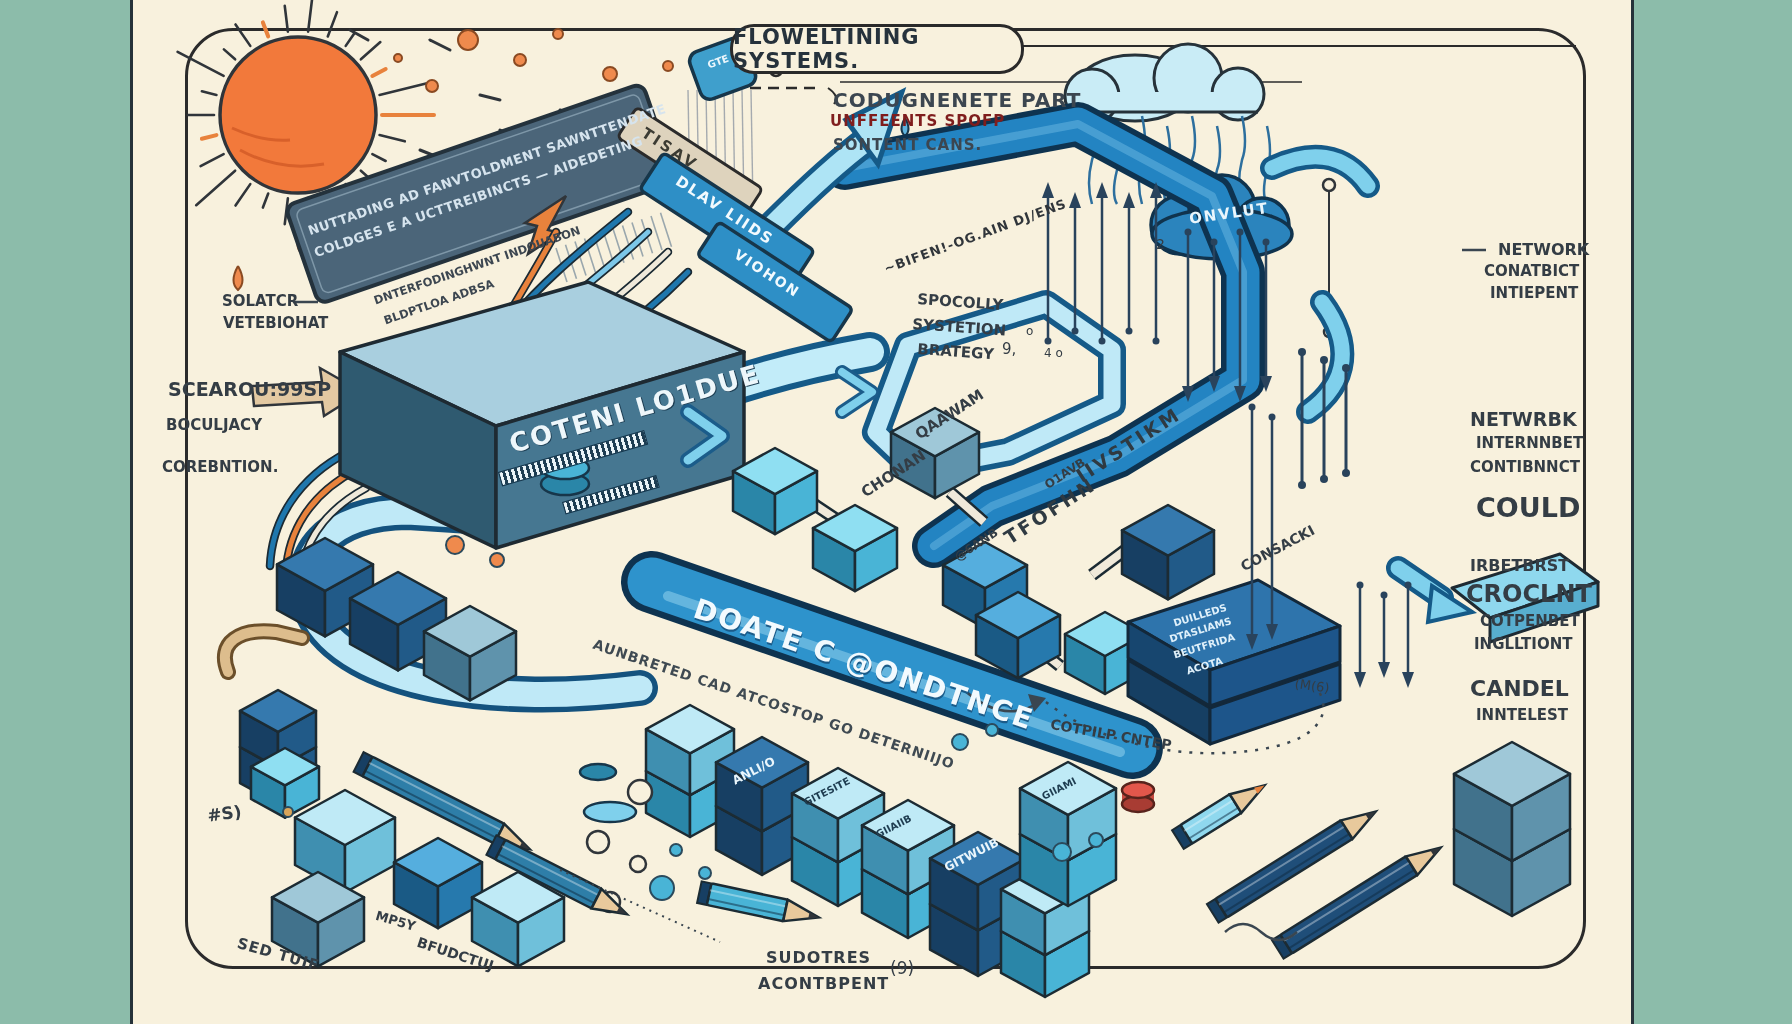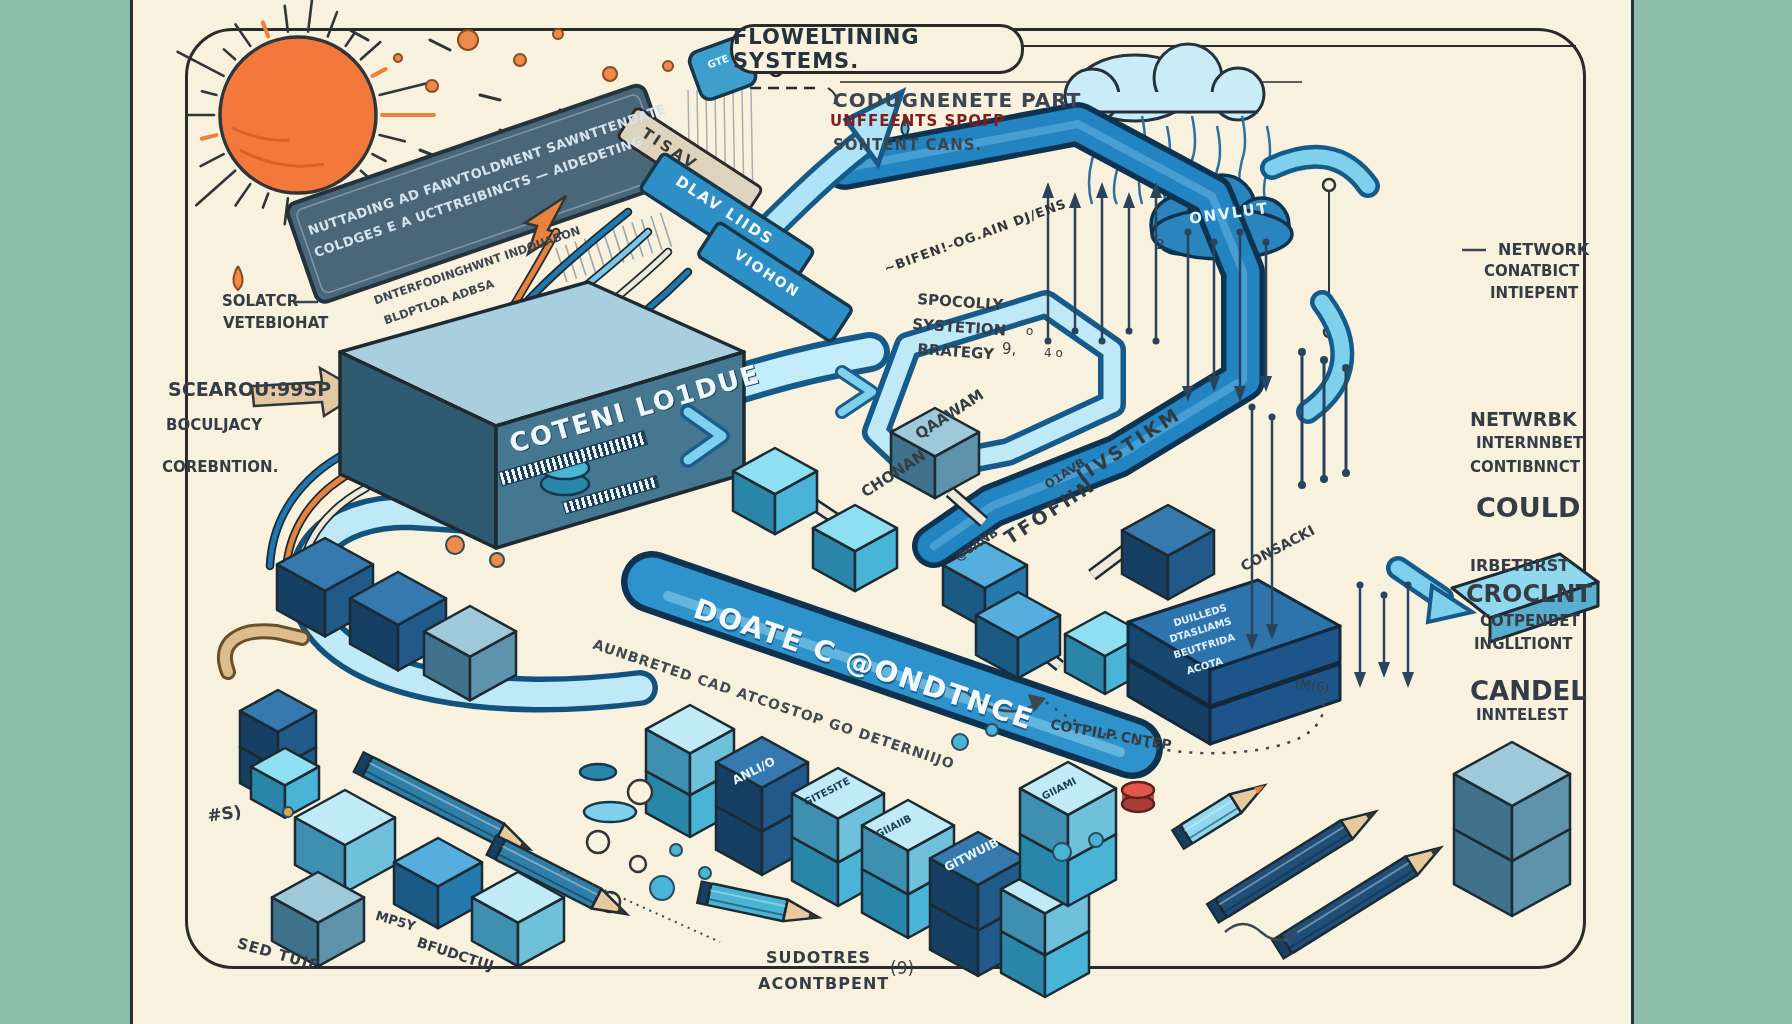--- a/index.html
+++ b/index.html
@@ -549,21 +549,21 @@
   <div class="lbl" style="left:1484px;top:262px;font-size:15px;font-weight:bold;">CONATBICT</div>
   <div class="lbl" style="left:1490px;top:284px;font-size:15px;font-weight:bold;">INTIEPENT</div>
   <div class="lbl" style="left:1470px;top:408px;font-size:19px;font-weight:bold;">NETWRBK</div>
   <div class="lbl" style="left:1476px;top:434px;font-size:15px;font-weight:bold;">INTERNNBET</div>
   <div class="lbl" style="left:1470px;top:458px;font-size:15px;font-weight:bold;">CONTIBNNCT</div>
   <div class="lbl" style="left:1476px;top:492px;font-size:27px;font-weight:bold;">COULD</div>
   <div class="lbl" style="left:1470px;top:528px;font-size:16px;font-weight:bold;margin-top:28px;">IRBETBRST</div>
   <div class="lbl" style="left:1466px;top:580px;font-size:24px;font-weight:bold;">CROCLNT</div>
   <div class="lbl" style="left:1480px;top:612px;font-size:15px;font-weight:bold;">COTPENBET</div>
   <div class="lbl" style="left:1474px;top:635px;font-size:15px;font-weight:bold;">INGLLTIONT</div>
-  <div class="lbl" style="left:1470px;top:676px;font-size:26px;font-weight:bold;text-align:center;">CANDEL</div>
+  <div class="lbl" style="left:1470px;top:676px;font-size:22px;font-weight:bold;text-align:center;">CANDEL</div>
   <div class="lbl" style="left:1476px;top:706px;font-size:15px;font-weight:bold;">INNTELEST</div>
 
   <div class="lbl" style="left:912px;top:428px;transform:rotate(-33deg);font-size:15px;font-weight:bold;">QAAWAM</div>
   <div class="lbl" style="left:858px;top:486px;transform:rotate(-33deg);font-size:15px;font-weight:bold;">CHONAN</div>
   <div class="lbl" style="left:952px;top:552px;transform:rotate(-33deg);font-size:12px;font-weight:bold;">@6ANB</div>
   <div class="lbl" style="left:1042px;top:480px;transform:rotate(-33deg);font-size:12px;font-weight:bold;">O1AVB</div>
   <div class="lbl" style="left:1000px;top:530px;transform:rotate(-33deg);font-size:19px;font-weight:bold;letter-spacing:3px;color:#2f3a42;">TFOFHN</div>
   <div class="lbl" style="left:1072px;top:468px;transform:rotate(-33deg);font-size:19px;font-weight:bold;letter-spacing:3px;color:#2f3a42;">IIVSTIKM</div>
   <div class="lbl" style="left:1238px;top:560px;transform:rotate(-28deg);font-size:14px;font-weight:bold;">CONSACKI</div>
 

